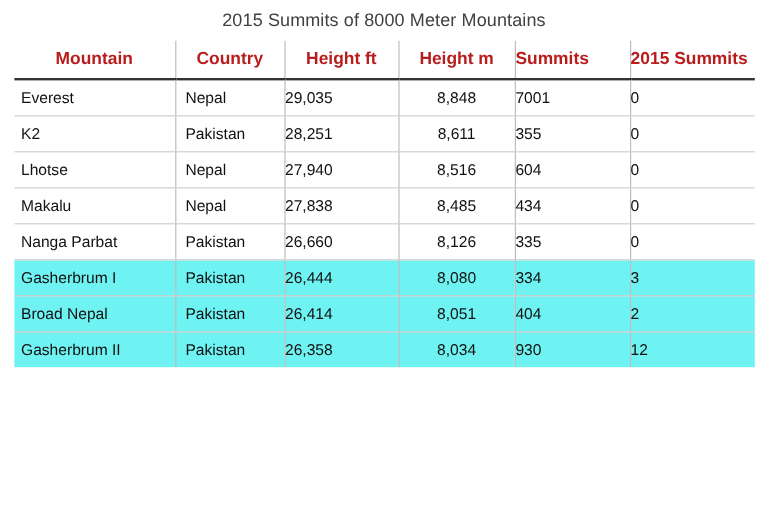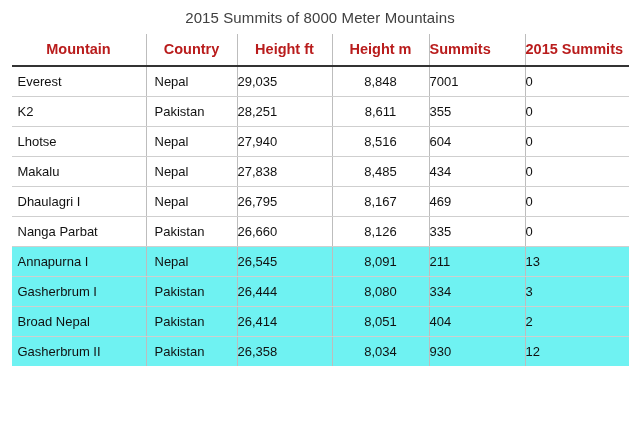--- a/index.html
+++ b/index.html
@@ -117,42 +117,26 @@
         </tr>
         <tr>
           <td class="c-mountain">Makalu</td>
           <td class="c-country">Nepal</td>
           <td class="c-ft">27,838</td>
           <td class="c-m">8,485</td>
           <td class="c-summits">434</td>
           <td class="c-2015">0</td>
         </tr>
         <tr>
-          <td class="c-mountain">Dhaulagri I</td>
-          <td class="c-country">Nepal</td>
-          <td class="c-ft">26,795</td>
-          <td class="c-m">8,167</td>
-          <td class="c-summits">469</td>
-          <td class="c-2015">0</td>
-        </tr>
-        <tr>
           <td class="c-mountain">Nanga Parbat</td>
           <td class="c-country">Pakistan</td>
           <td class="c-ft">26,660</td>
           <td class="c-m">8,126</td>
           <td class="c-summits">335</td>
           <td class="c-2015">0</td>
-        </tr>
-        <tr class="hl">
-          <td class="c-mountain">Annapurna I</td>
-          <td class="c-country">Nepal</td>
-          <td class="c-ft">26,545</td>
-          <td class="c-m">8,091</td>
-          <td class="c-summits">211</td>
-          <td class="c-2015">13</td>
         </tr>
         <tr class="hl">
           <td class="c-mountain">Gasherbrum I</td>
           <td class="c-country">Pakistan</td>
           <td class="c-ft">26,444</td>
           <td class="c-m">8,080</td>
           <td class="c-summits">334</td>
           <td class="c-2015">3</td>
         </tr>
         <tr class="hl">

